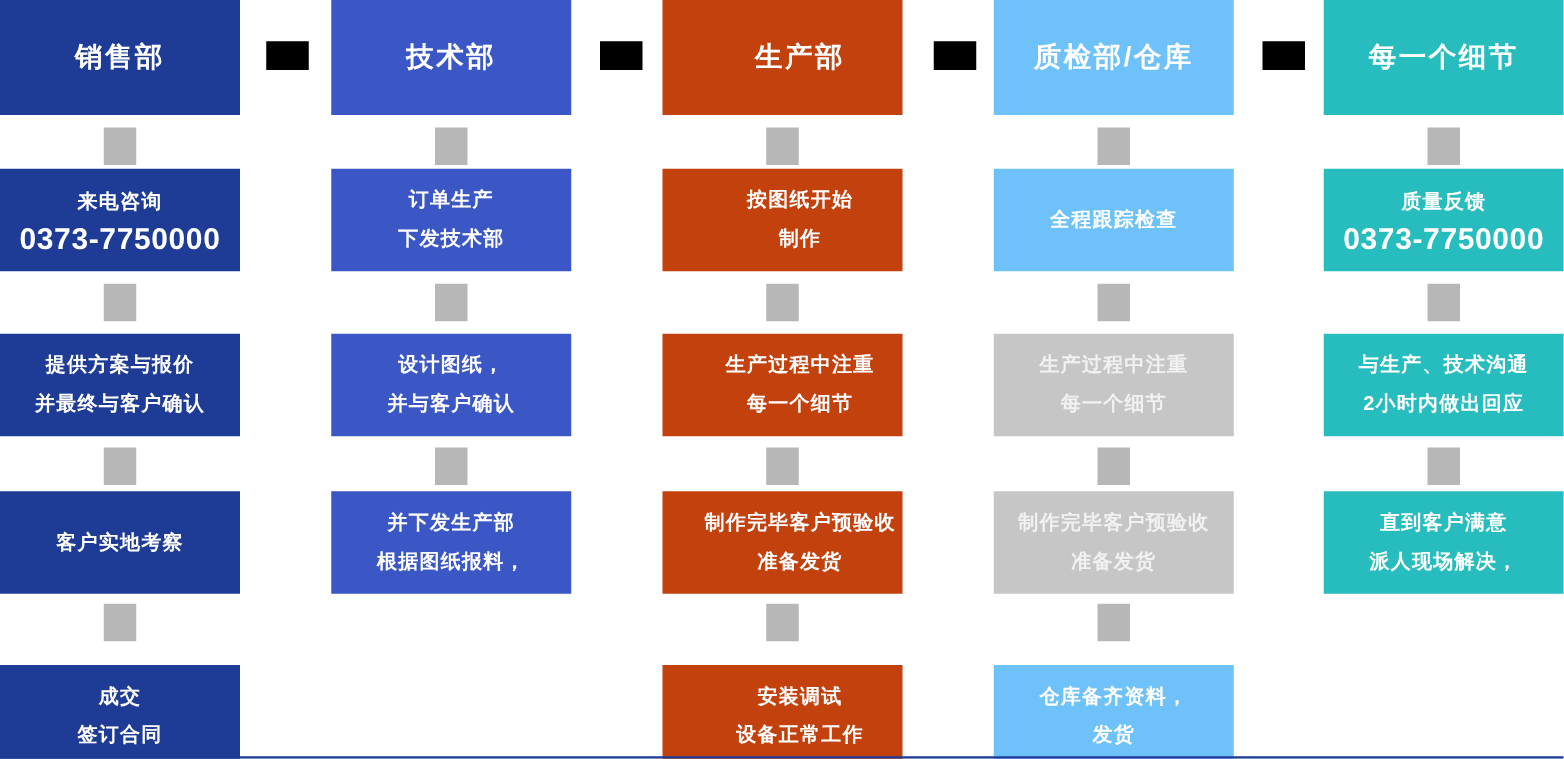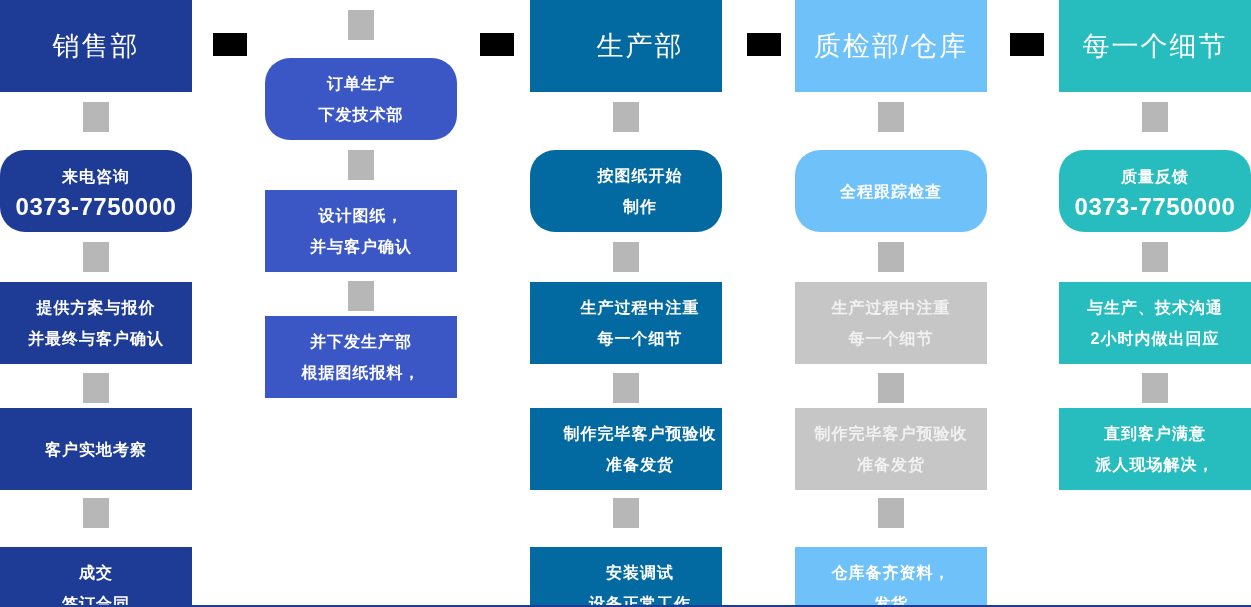--- a/index.html
+++ b/index.html
@@ -27,22 +27,22 @@
   .col3 { left: 530px; }
   .col4 { left: 795px; }
   .col5 { left: 1059px; }
 
   .hdr {
     height: 92px;
     display: flex;
     align-items: center;
     justify-content: center;
     color: #ffffff;
-    font-size: 27px;
-    font-weight: normal;
+    font-size: 22px;
+    font-weight: bold;
     letter-spacing: 2px;
   }
   .box {
     height: 82px;
     display: flex;
     flex-direction: column;
     align-items: center;
     justify-content: center;
     text-align: center;
     color: #ffffff;
@@ -59,31 +59,31 @@
   }
   .vconn {
     width: 26px;
     height: 30px;
     background: #b7b7b7;
     margin-left: auto;
     margin-right: auto;
   }
   
   .ca { margin-top: 10px; }  
-  .ba { margin-top: 18px; border-radius: 25px; }   
+  .ba { margin-top: 3px; }   
   .cb { margin-top: 10px; }  
   .bb { margin-top: 10px; }  
   .cc { margin-top: 9px; }   
   .bc { margin-top: 5px; }   
   .cd { margin-top: 8px; }   
   .bd { margin-top: 19px; }   
 
   .bg-sales      { background: #1e3c96; }
   .bg-tech       { background: #3b57c6; }
-  .bg-production { background: #0369a1; padding-left: 28px; }
+  .bg-production { background: #c2410c; padding-left: 28px; }
   .bg-qa         { background: #6ec1f9; }
   .bg-aftersales { background: #27bcbd; }
   .bg-inactive   { background: #c6c6c6; color: #f1f1f1; }
 
   .arrow {
     position: absolute;
     top: 33px;
     width: 34px;
     height: 23px;
     background: #000000;
@@ -126,20 +126,23 @@
       <div class="ln">客户实地考察</div>
     </div>
     <div class="vconn cd"></div>
     <div class="box bd bg-sales">
       <div class="ln">成交</div>
       <div class="ln">签订合同</div>
     </div>
   </div>
 
   <div class="col col2">
+    <div class="hdr bg-tech">
+      <span>技术部</span>
+    </div>
     <div class="vconn ca"></div>
     <div class="box ba bg-tech">
       <div class="ln">订单生产</div>
       <div class="ln">下发技术部</div>
     </div>
     <div class="vconn cb"></div>
     <div class="box bb bg-tech">
       <div class="ln">设计图纸，</div>
       <div class="ln">并与客户确认</div>
     </div>

